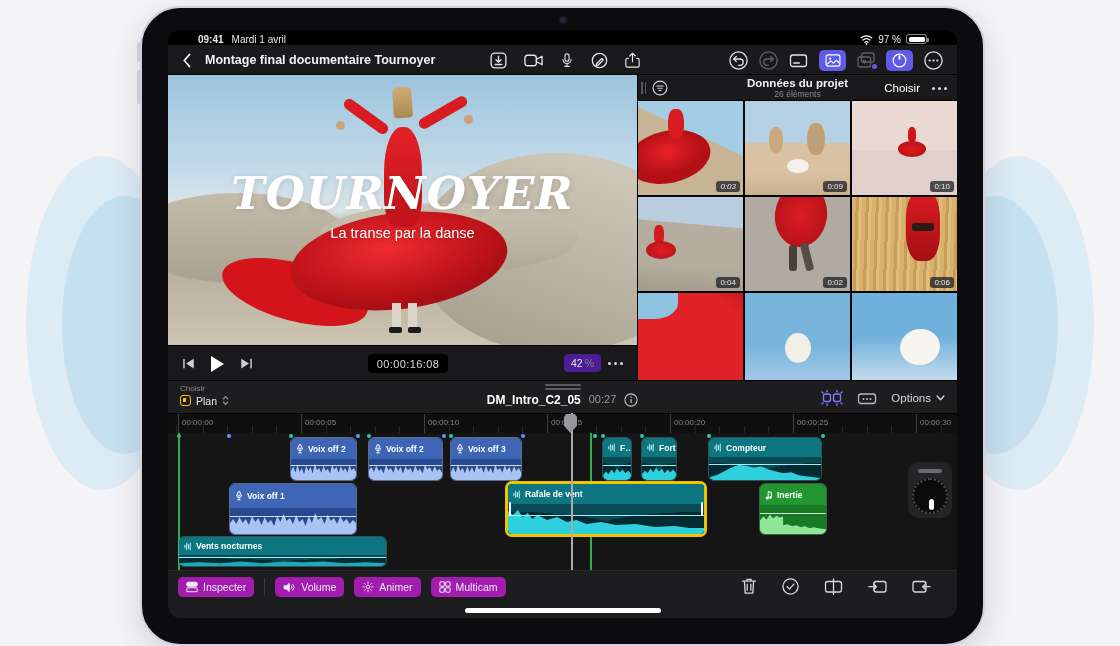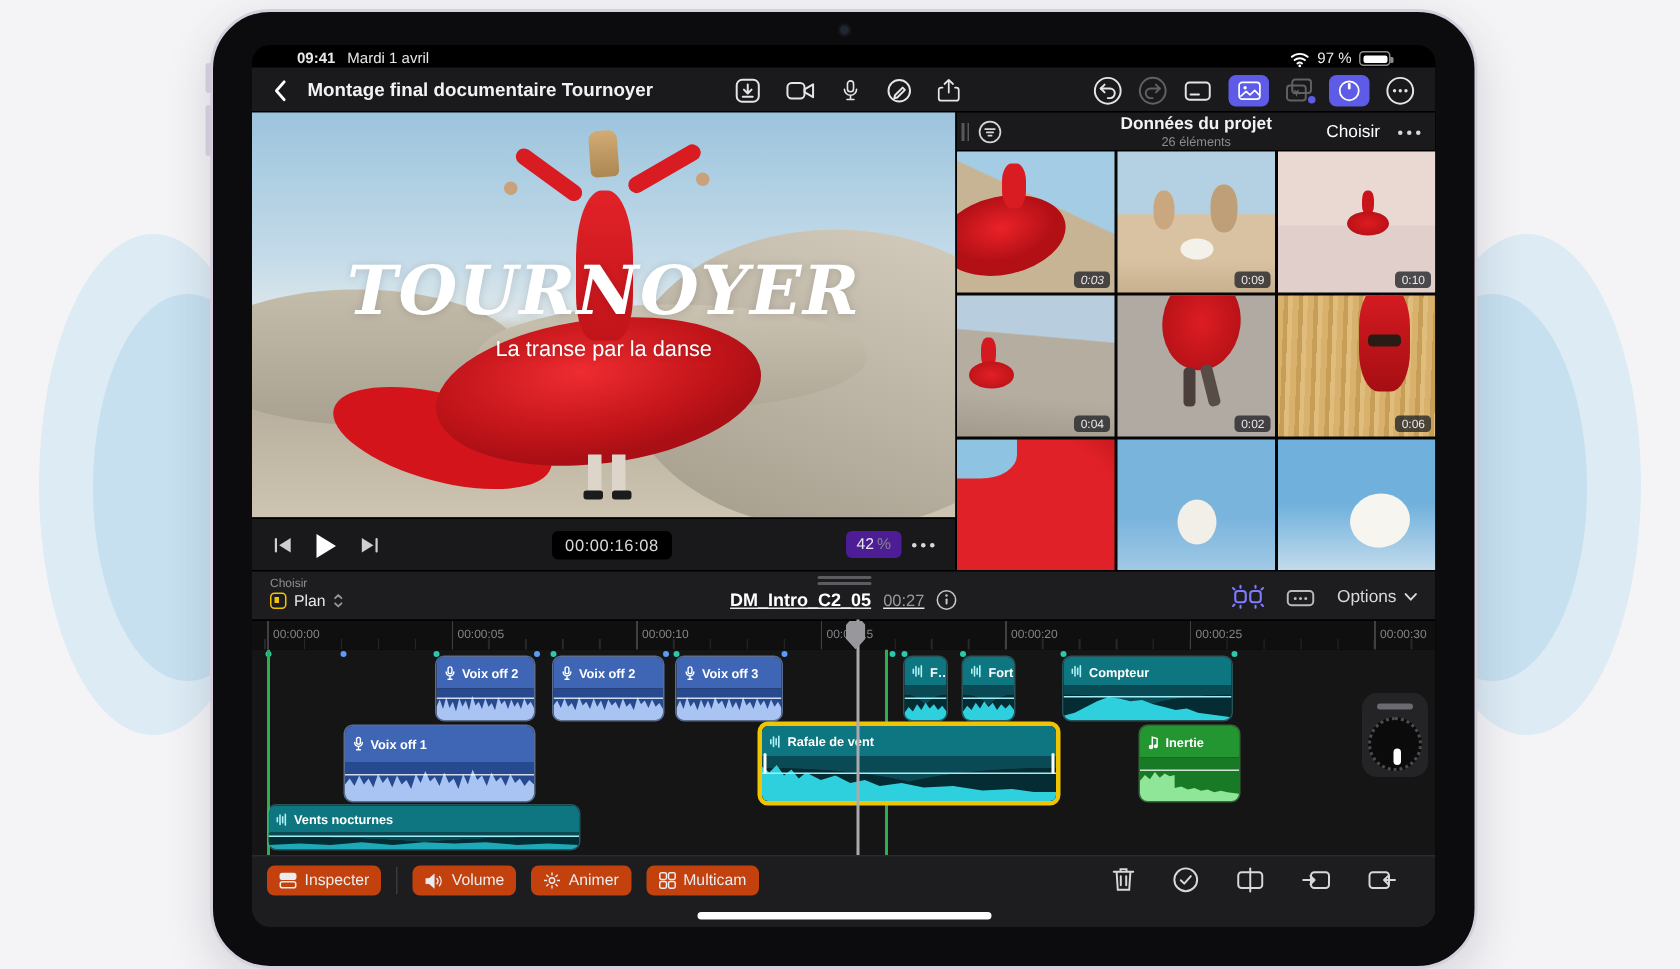--- a/index.html
+++ b/index.html
@@ -93,21 +93,21 @@
   .tl-head { position:absolute; left:0; top:350px; width:100%; height:33px; background:#1d1d1f; border-top:1px solid #000; }
   .th-left { position:absolute; left:12px; top:3px; }
   .th-choose { font-size:8px; color:#8e8e93; }
   .th-plan { display:flex; align-items:flex-start; gap:5px; margin-top:2px; }
   .plan-ic { width:11px; height:11px; border:1.5px solid #f5c400; border-radius:3px; position:relative; }
   .plan-ic::after { content:""; position:absolute; left:2px; top:2px; width:3px; height:4px; background:#f5c400; }
   .th-plan .lbl { font-size:10.5px; color:#e8e8ea; }
   .th-center { position:absolute; left:0; top:0; width:100%; text-align:center; }
   .drag-handle { width:36px; height:8px; margin:3px auto 0; display:flex; flex-direction:column; gap:2px; align-items:center; }
   .drag-handle i { width:36px; height:2px; background:#5b5b60; border-radius:1px; }
-  .th-name-row { display:flex; justify-content:center; align-items:flex-end; gap:8px; margin-top:1px;text-decoration:underline; }
+  .th-name-row { display:flex; justify-content:center; align-items:flex-start; gap:8px; margin-top:1px; }
   .th-name { font-size:12px; font-weight:bold; color:#fff; }
   .th-dur { font-size:11px; color:#98989d; }
   .th-right { position:absolute; right:12px; top:0; height:33px; display:flex; align-items:center; gap:14px; }
   .th-options { display:flex; align-items:center; gap:5px; font-size:11.5px; color:#d8d8dc; }
 
   
   .ruler { position:absolute; left:0; top:383px; width:100%; height:20px; background:#0f0f10; border-top:1px solid #000;
            background-image:repeating-linear-gradient(90deg,#3f3f44 0 1px,transparent 1px 123px),repeating-linear-gradient(90deg,#28282c 0 1px,transparent 1px 24.6px);
            background-position:10px 0,10px 12px; background-size:100% 100%,100% 8px; background-repeat:no-repeat,repeat-x; }
   .rlabel { position:absolute; top:4px; font-size:8px; color:#85858a; }
@@ -141,21 +141,21 @@
 
   
   .jog { position:absolute; left:740px; top:29px; width:44px; height:56px; background:#242426; border-radius:10px; z-index:20; }
   .jog-bar { position:absolute; left:10px; top:7px; width:24px; height:4px; background:#6a6a70; border-radius:2px; }
   .jog-dial { position:absolute; left:4px; top:16px; width:36px; height:36px; border-radius:50%; background:#0b0b0c; border:2px dotted #4a4a4f; }
   .jog-ptr { position:absolute; left:15px; top:19px; width:5px; height:11px; background:#fff; border-radius:2.5px; }
 
   
   .toolbar { position:absolute; left:0; top:540px; width:100%; height:48px; background:#1d1d20; border-top:1px solid #2b2b2e; }
   .tbtns { position:absolute; left:10px; top:6px; display:flex; align-items:center; gap:10px; }
-  .tbtn { height:20px; background:#c2410c; border-radius:5px; display:flex; align-items:center; gap:5px; padding:0 8px; font-size:10.5px; color:#ececf0; }
+  .tbtn { height:20px; background:#a21caf; border-radius:5px; display:flex; align-items:center; gap:5px; padding:0 8px; font-size:10.5px; color:#ececf0; }
   .tb-div { width:1px; height:18px; background:#3a3a3e; }
   .ticons { position:absolute; right:26px; top:6px; display:flex; align-items:center; gap:25px; }
   .home { position:absolute; left:50%; bottom:5px; width:196px; height:5px; margin-left:-98px; background:#fff; border-radius:3px; z-index:40; }
 
   .ic { display:block; }
   svg { overflow:visible; }
 </style>
 </head>
 <body>
 

